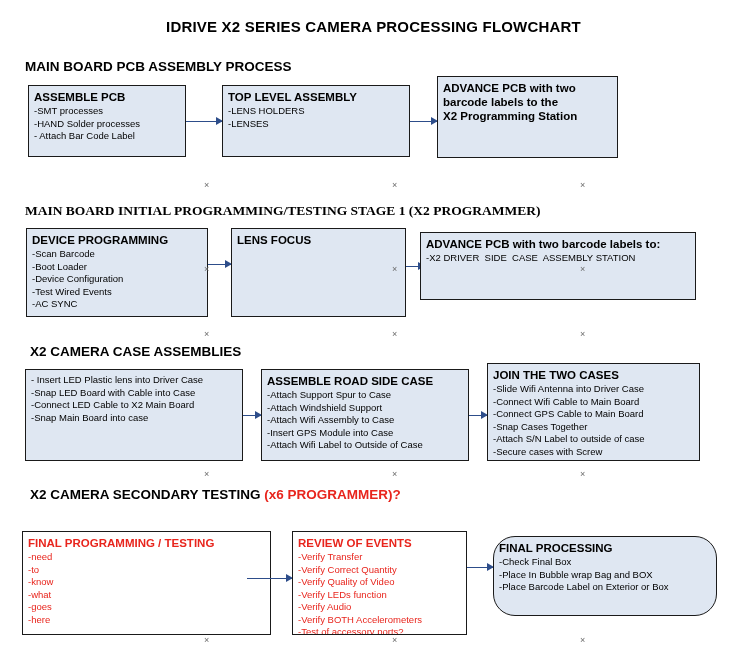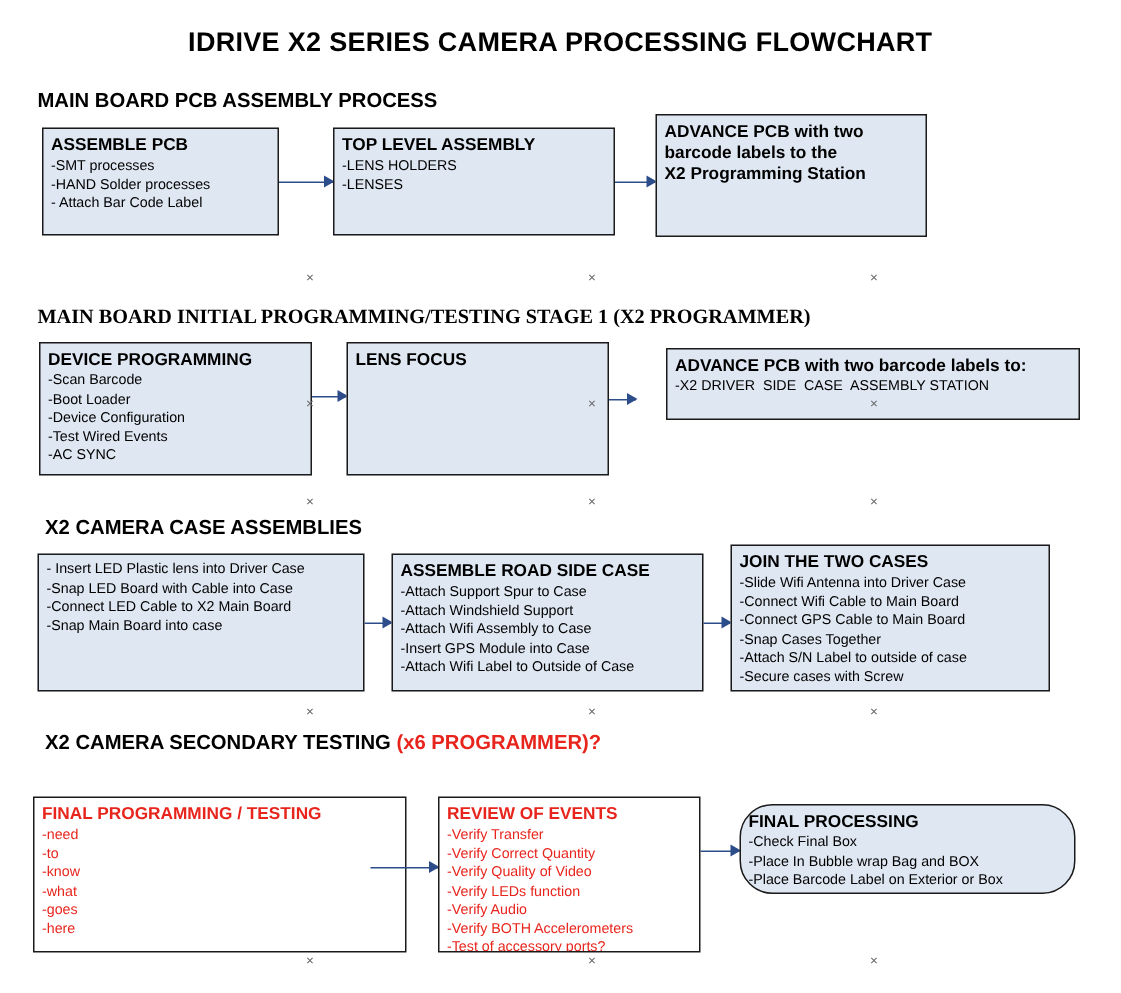--- a/index.html
+++ b/index.html
@@ -8,21 +8,21 @@
     background:#ffffff;
     font-family:"Liberation Sans", sans-serif;
     position:relative;
     overflow:hidden;
   }
   .canvas{position:relative;width:747px;height:662px;}
   .title{
     position:absolute;
     left:0;top:18px;width:747px;
     text-align:center;
-    font-size:18px;font-weight:bold;color:#000;
+    font-size:15px;font-weight:bold;color:#000;
     letter-spacing:0.2px;
   }
   .section{
     position:absolute;
     font-size:13.5px;font-weight:bold;color:#000;
     white-space:nowrap;
   }
   .section .red{color:#e8251d;}
   .box{
     position:absolute;
@@ -120,21 +120,21 @@
 
   <div class="box" style="left:231px;top:228px;width:175px;height:89px;">
     <div class="bt">LENS FOCUS</div>
   </div>
 
   <div class="arrow" style="left:406px;top:266px;width:18px;">
     <div class="ln"></div>
       <div class="hd"></div>
   </div>
 
-  <div class="box" style="left:444px;top:232px;width:276px;height:48px;">
+  <div class="box" style="left:420px;top:232px;width:276px;height:68px;">
     <div class="bt">ADVANCE PCB with two barcode labels to:</div>
     <div class="bi">-X2 DRIVER  SIDE  CASE  ASSEMBLY STATION</div>
   </div>
 
   <div class="section" style="left:30px;top:344px;">X2 CAMERA CASE ASSEMBLIES</div>
 
   <div class="box" style="left:25px;top:369px;width:218px;height:92px;">
     <div class="bi">- Insert LED Plastic lens into Driver Case
 -Snap LED Board with Cable into Case
 -Connect LED Cable to X2 Main Board
@@ -198,21 +198,21 @@
 -Verify Audio
 -Verify BOTH Accelerometers
 -Test of accessory ports?</div>
   </div>
 
   <div class="arrow" style="left:467px;top:567px;width:26px;">
     <div class="ln"></div>
       <div class="hd"></div>
   </div>
 
-  <div class="box" style="left:493px;top:536px;width:224px;height:60px;border-radius:22px;">
+  <div class="box" style="left:493px;top:536px;width:224px;height:80px;border-radius:22px;">
     <div class="bt">FINAL PROCESSING</div>
     <div class="bi">-Check Final Box
 -Place In Bubble wrap Bag and BOX
 -Place Barcode Label on Exterior or Box</div>
   </div>
 
   <div class="tick" style="left:204px;top:181px;">×</div>
   <div class="tick" style="left:392px;top:181px;">×</div>
   <div class="tick" style="left:580px;top:181px;">×</div>
   <div class="tick" style="left:204px;top:265px;">×</div>

